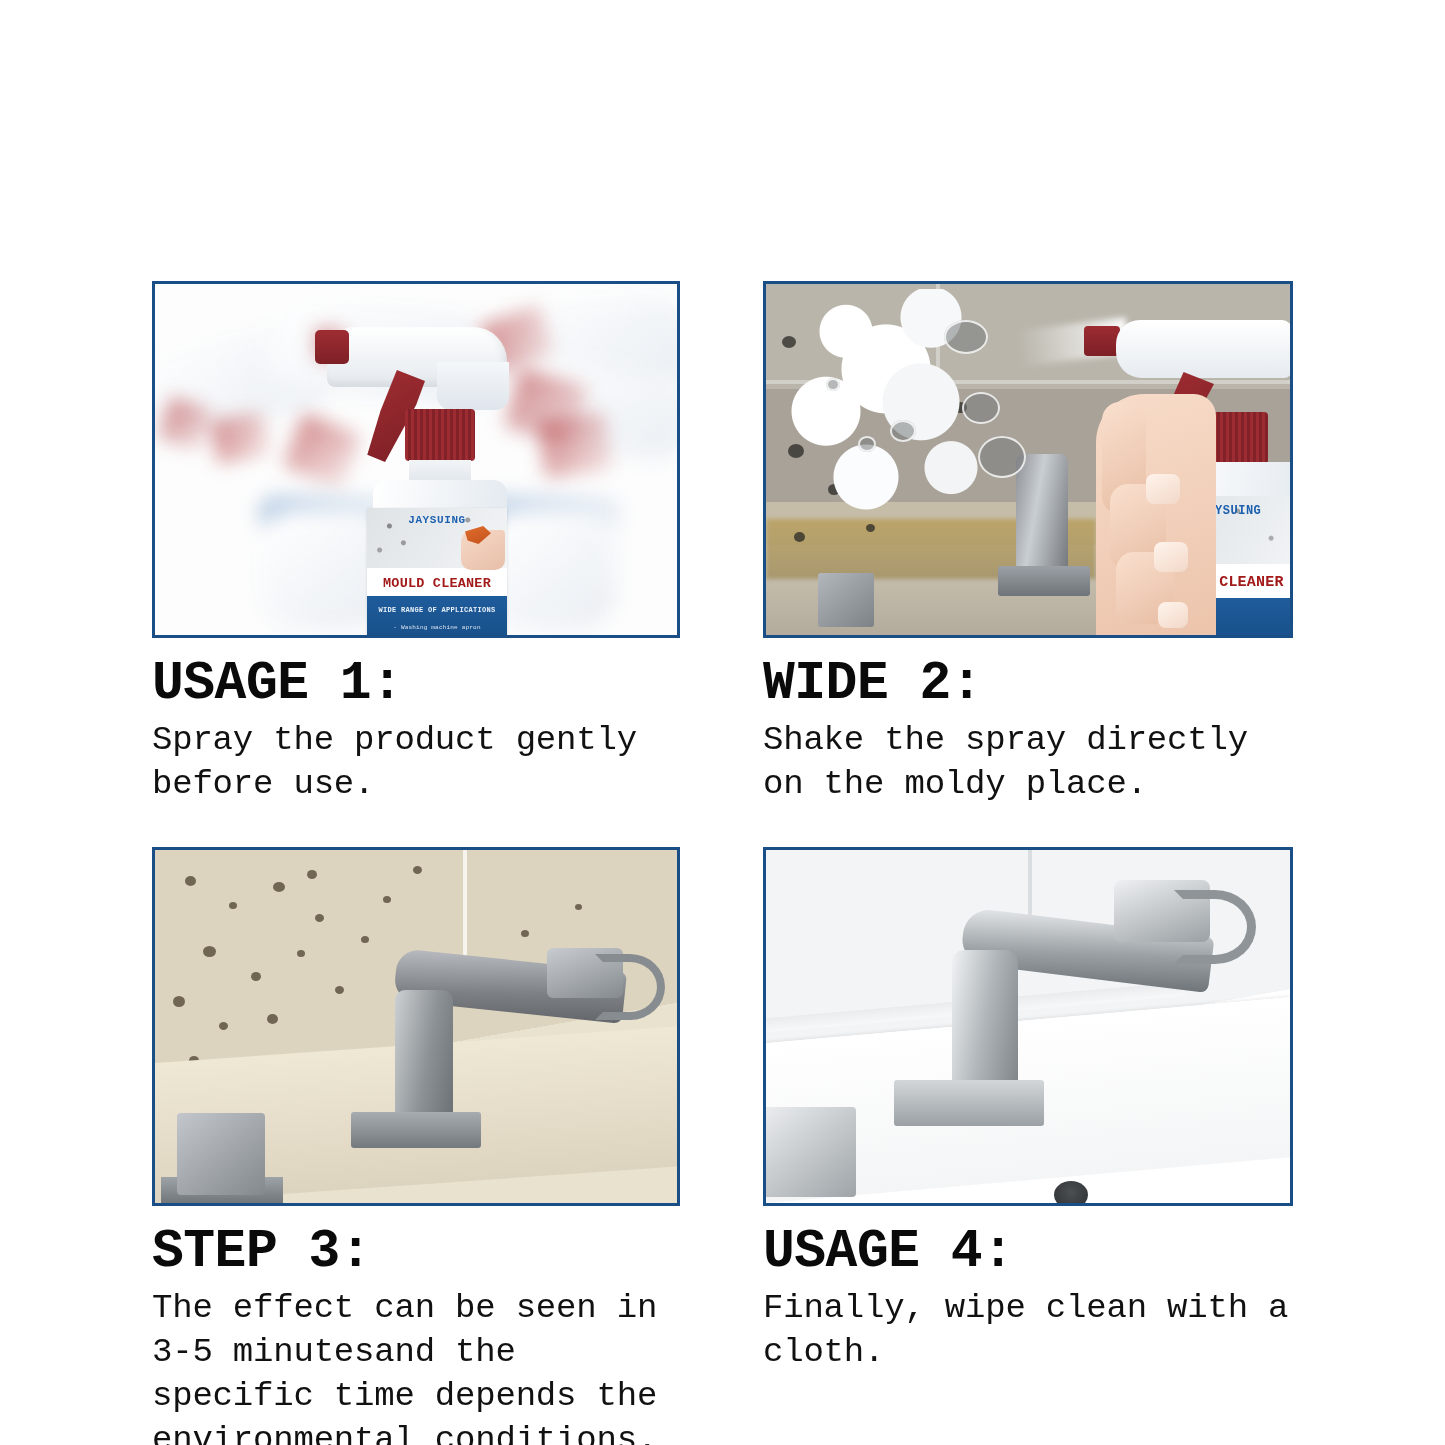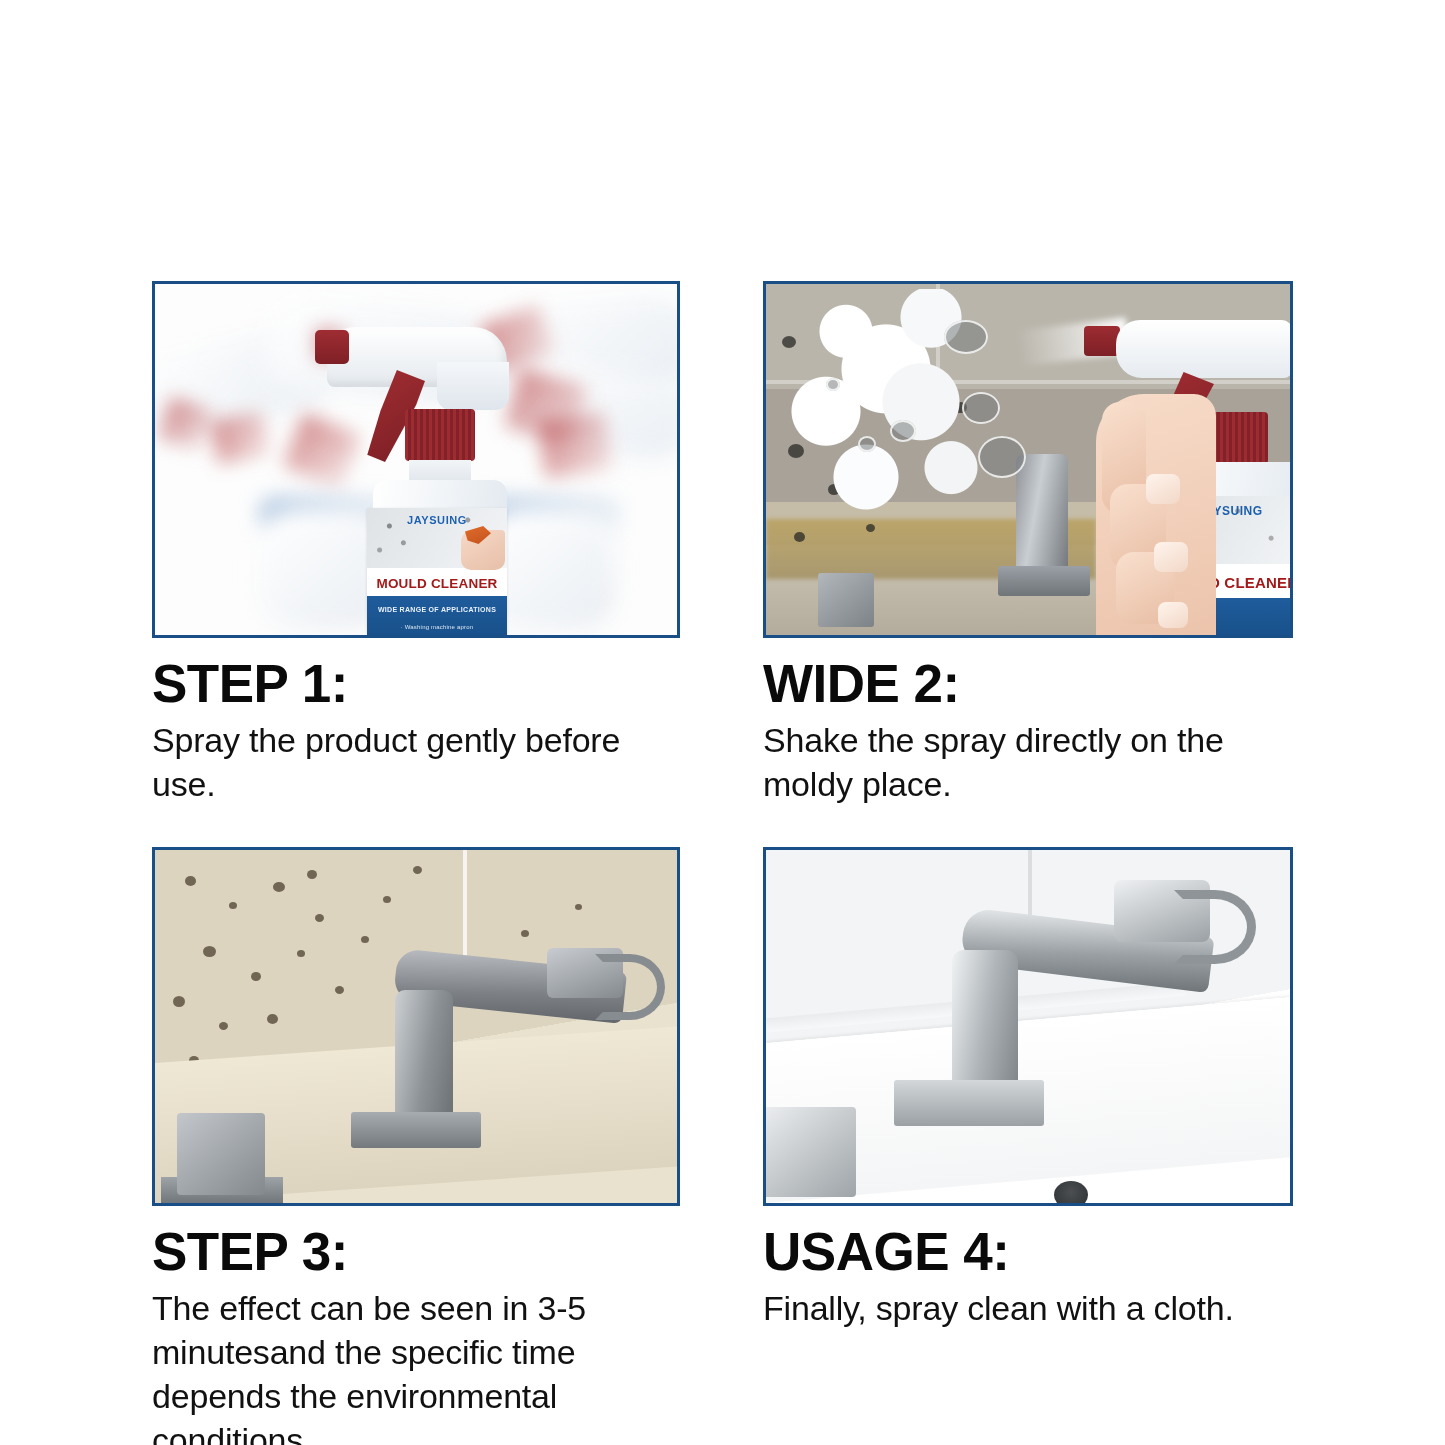--- a/index.html
+++ b/index.html
@@ -34,21 +34,21 @@
   }
   .header-rule {
     position: absolute; left: 271px; top: 157px;
     width: 908px; height: 15px;
     background: #ffffff;
   }
 
   
   .grid {
     position: absolute; left: 0; top: 227px;
-    width: 1445px; height: 920px;
+    width: 1445px; height: 920px; font-family: Liberation Mono, monospace;
   }
   .cell { position: absolute; }
   .cell-1 { left: 152px; top: 54px;  width: 528px; }
   .cell-2 { left: 763px; top: 54px;  width: 530px; }
   .cell-3 { left: 152px; top: 620px; width: 528px; }
   .cell-4 { left: 763px; top: 620px; width: 530px; }
 
   .photo-frame {
     position: relative;
     width: 100%;
@@ -467,21 +467,21 @@
             </div>
             <div class="label-brand">JAYSUING</div>
             <div class="label-name">MOULD CLEANER</div>
             <div class="label-blue">
               <div class="label-apps">WIDE RANGE OF APPLICATIONS</div>
               <div class="label-bullet">· Washing machine apron</div>
             </div>
           </div>
         </div>
       </div>
-      <div class="step-title">STEP 1:</div>
+      <div class="step-title">USAGE 1:</div>
       <div class="step-desc">Spray the product gently before use.</div>
     </div>
 
     <div class="cell cell-2">
       <div class="photo-frame">
         <div class="ph2">
           <div class="tilegap" style="left:0; top:96px; width:100%; height:4px;"></div>
           <div class="tilegap" style="left:170px; top:0; width:4px; height:96px;"></div>
           <div class="counter"></div>
           <div class="grime"></div>
@@ -581,17 +581,17 @@
           <div class="spout"></div>
           <div class="riser"></div>
           <div class="riser-base"></div>
           <div class="handle"></div>
           <div class="loop"></div>
           <div class="knob"></div>
           <div class="drain"></div>
         </div>
       </div>
       <div class="step-title">USAGE 4:</div>
-      <div class="step-desc">Finally, spray clean with a cloth.</div>
+      <div class="step-desc">Finally, wipe clean with a cloth.</div>
     </div>
 
   </div>
 </div>
 
 </body></html>

